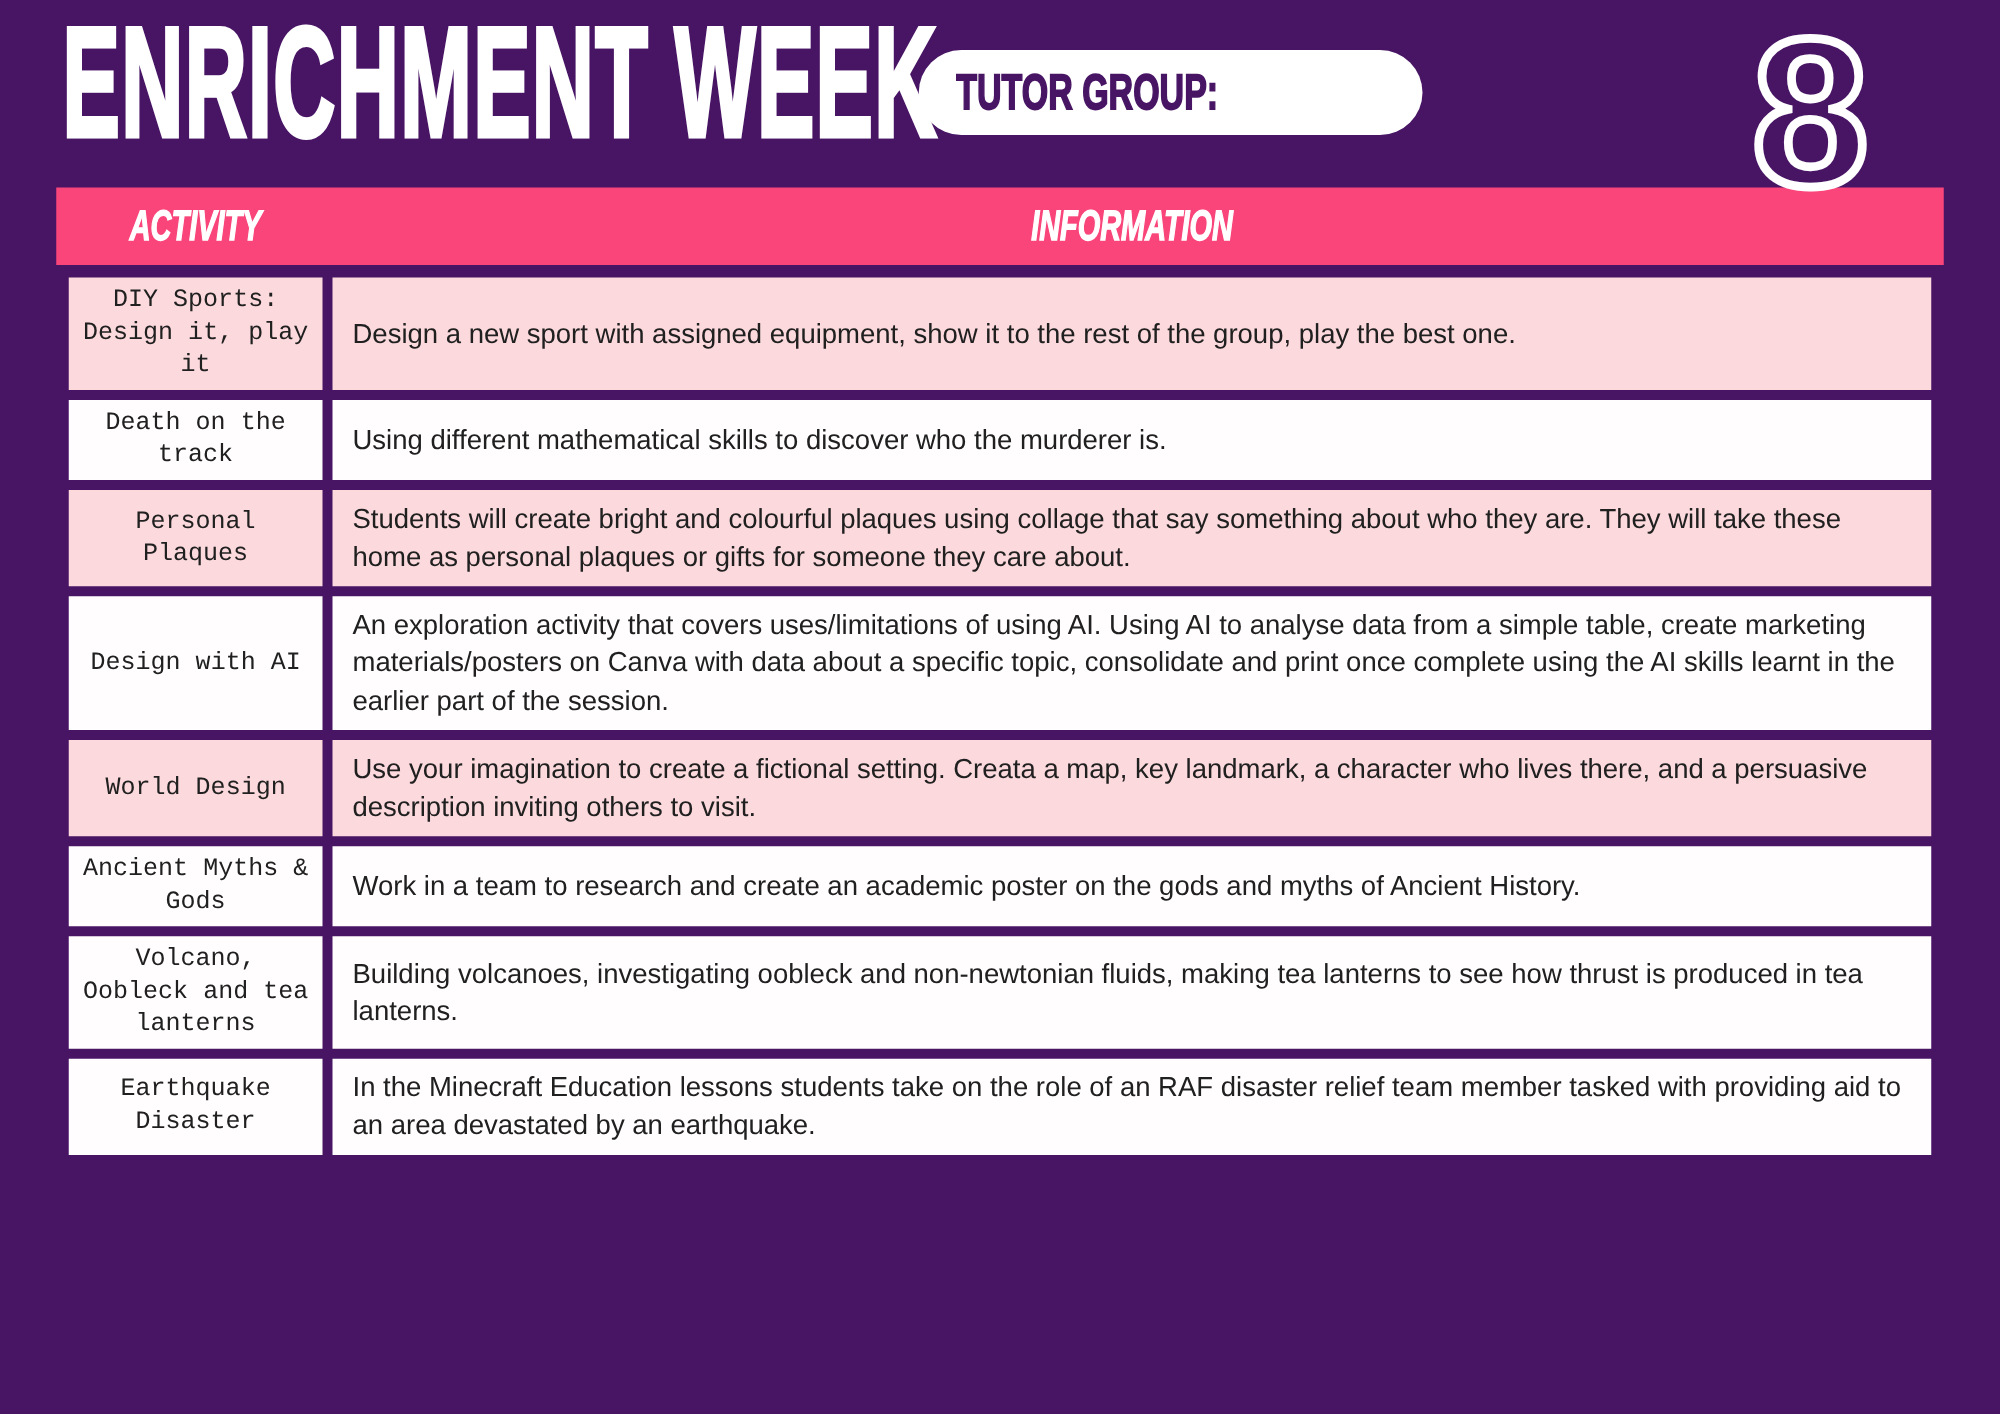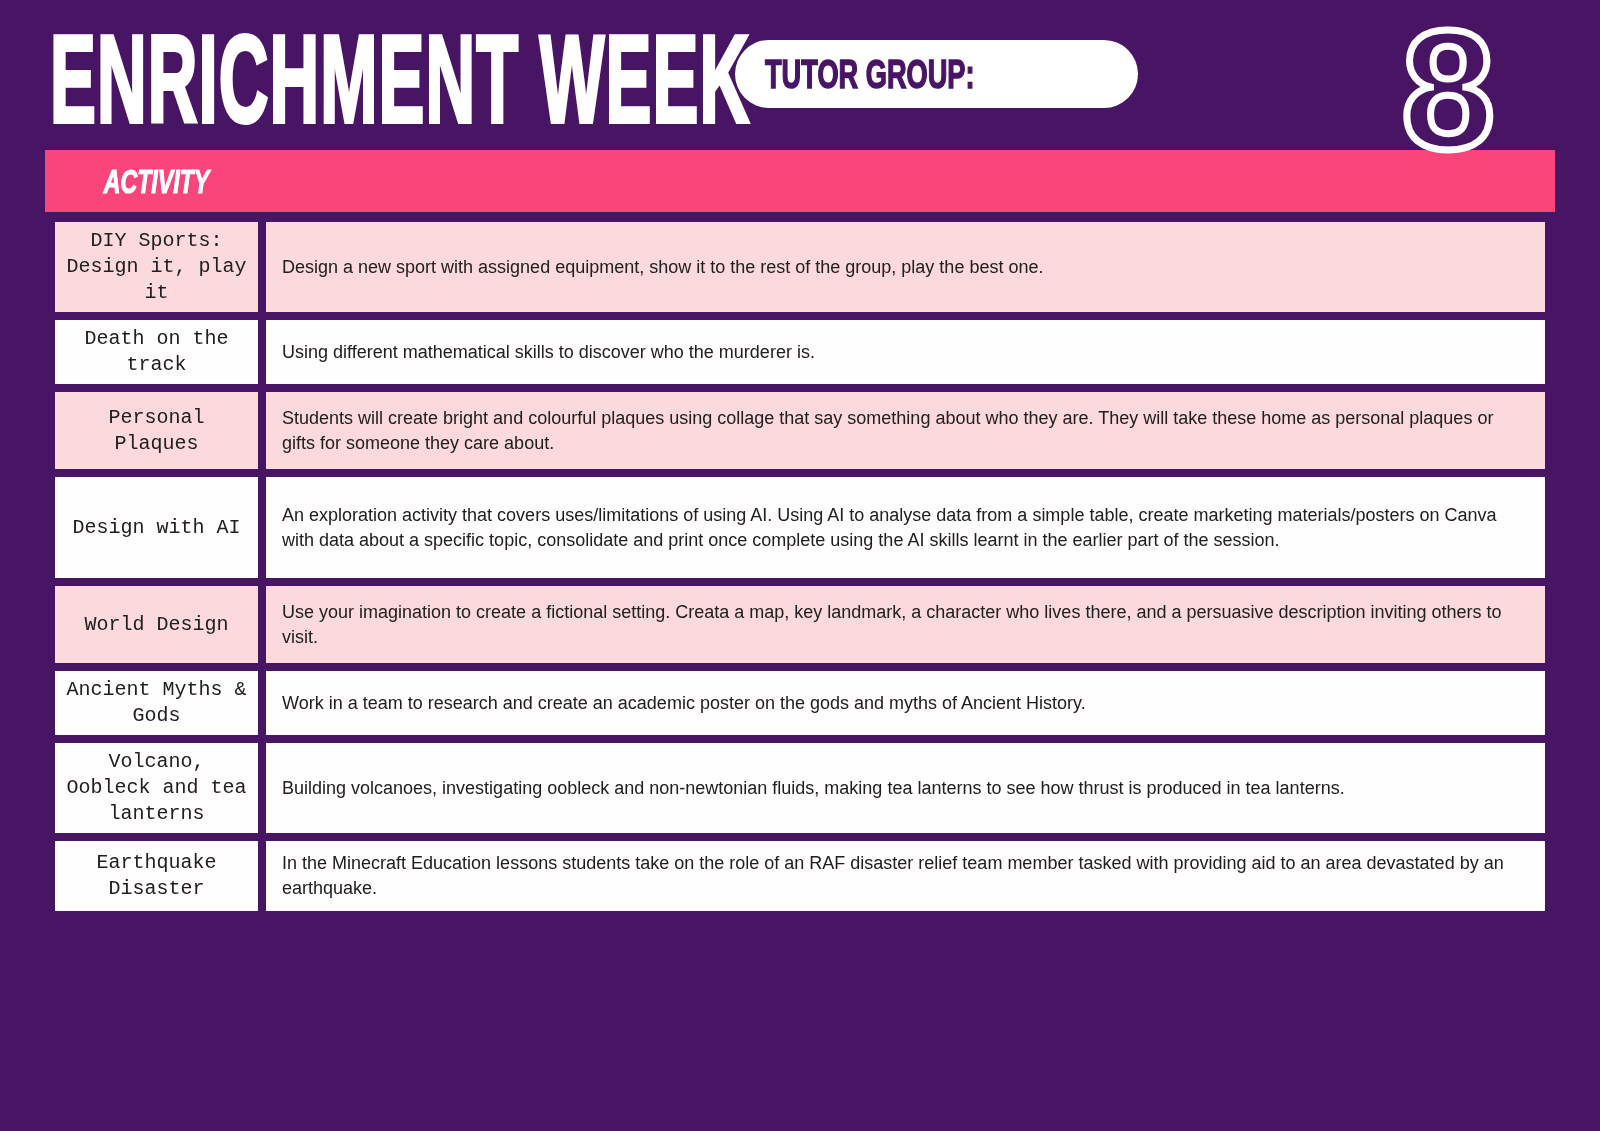--- a/index.html
+++ b/index.html
@@ -15,21 +15,21 @@
     background:var(--purple);
     font-family:"Liberation Sans", sans-serif;
     color:var(--ink);
     overflow:hidden;
     position:relative;
   }
   .page{width:1600px;height:1131px;position:relative;}
 
   
   .top{position:relative;height:150px;}
-  .title{position:absolute;left:50px;top:16px;white-space:nowrap;}
+  .title{position:absolute;left:50px;top:4px;white-space:nowrap;}
   .title .condense{
     display:inline-block;
     font-size:125px;
     font-weight:900;
     line-height:1;
     color:#fff;
     -webkit-text-stroke:4px #fff;
     transform:scaleX(0.55);
     transform-origin:left top;
     letter-spacing:2px;
@@ -81,21 +81,21 @@
   .row:nth-child(8){min-height:70px;}
   .row:nth-child(9){min-height:77px;}
   .row:nth-child(10){min-height:80px;gap:24px;}
   .cell{display:flex;align-items:center;background:var(--cell-white);}
   .cell.pink{background:var(--cell-pink);}
   .cell.activity{
     justify-content:center;text-align:center;
     font-size:20px;line-height:1.3;padding:6px 8px;font-family:Liberation Mono, monospace;
   }
   .cell.info{
-    font-size:18px;line-height:1.38;padding:8px 16px;
+    font-size:22px;line-height:1.38;padding:8px 16px;
   }
 </style>
 </head>
 <body>
 
 <div class="page">
 
   <header class="top">
     <h1 class="title">
       <span class="condense">ENRICHMENT WEEK</span>
@@ -103,20 +103,23 @@
     <div class="pill">
       <span class="condense">TUTOR GROUP:</span>
     </div>
     <div class="year-badge">8</div>
   </header>
 
   <div class="tablewrap">
     <div class="thead">
       <div class="th">
         <span class="condense">ACTIVITY</span>
+      </div>
+      <div class="th">
+        <span class="condense">INFORMATION</span>
       </div>
     </div>
 
     <div class="rows">
       <div class="row">
         <div class="cell activity pink">DIY Sports: Design it, play it</div>
         <div class="cell info pink">Design a new sport with assigned equipment, show it to the rest of the group, play the best one.</div>
       </div>
       <div class="row">
         <div class="cell activity">Death on the track</div>

